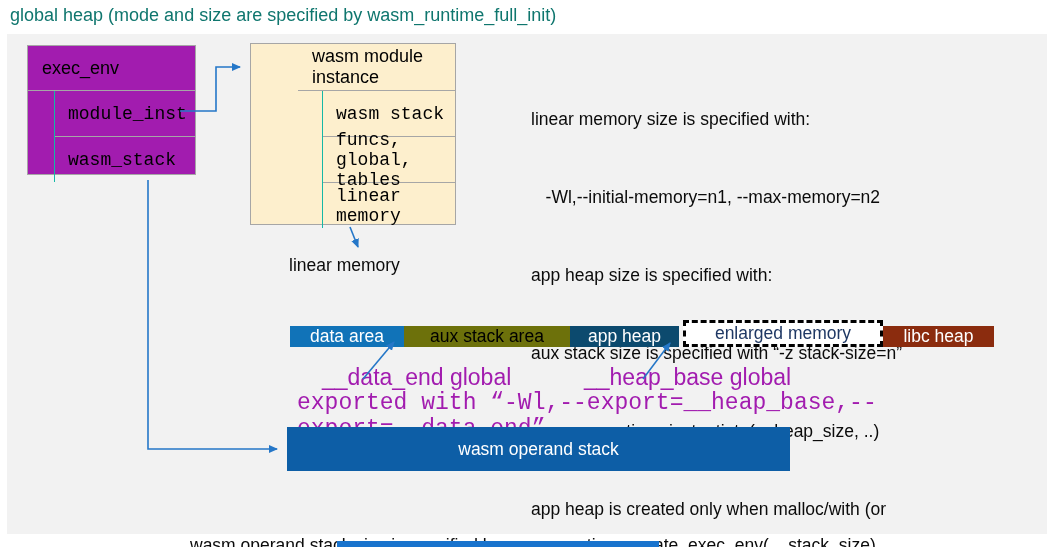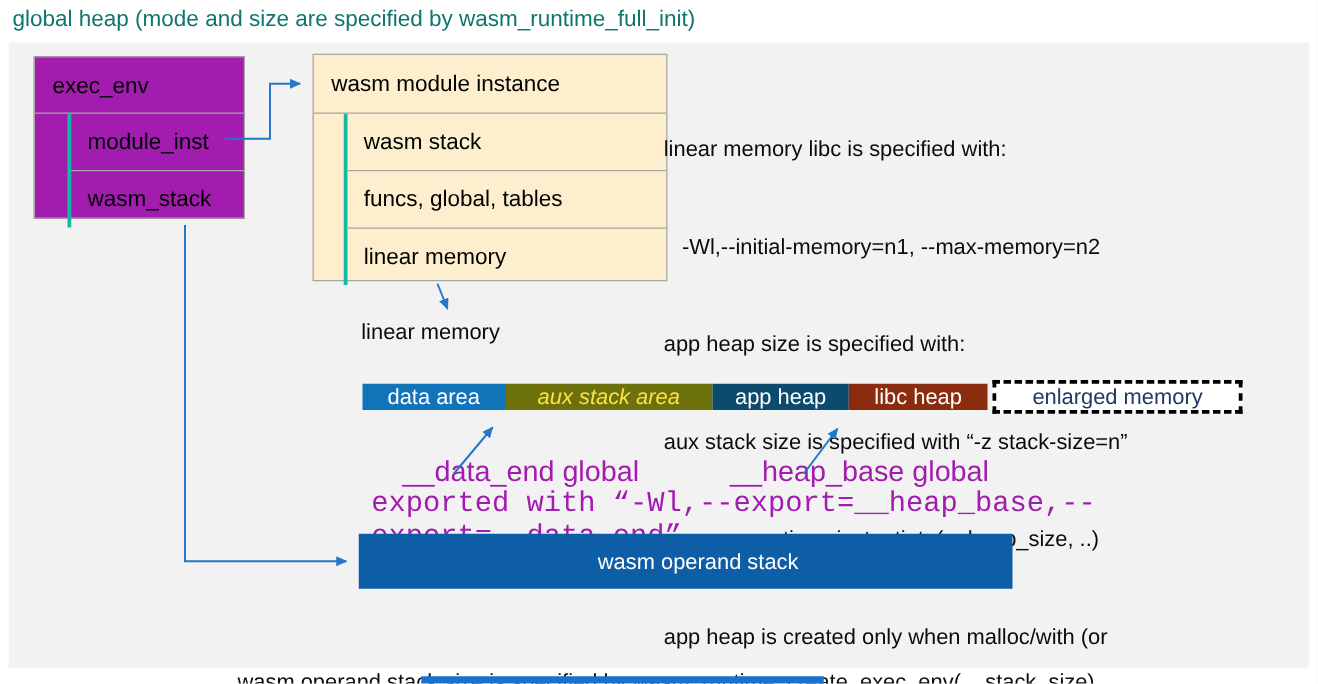--- a/index.html
+++ b/index.html
@@ -3,36 +3,36 @@
 <meta charset="utf-8">
 <style>
   html,body{margin:0;padding:0;background:#fff;}
   .canvas{position:relative;width:1054px;height:547px;background:#ffffff;
           font-family:"Liberation Sans",sans-serif;color:#000;overflow:hidden;}
   .panel{position:absolute;left:7px;top:34px;width:1040px;height:500px;background:#f2f2f2;}
   .title{position:absolute;left:10px;top:5px;font-size:18px;color:#0f766e;}
 
   .box{position:absolute;border:1px solid #a6a6a6;box-sizing:border-box;font-size:18px;}
   .exec-box{left:27px;top:45px;width:169px;height:130px;background:#a21caf;}
-  .mod-box{left:250px;top:43px;width:284px;height:182px;background:#fdefcd;}
+  .mod-box{left:250px;top:43px;width:206px;height:182px;background:#fdefcd;padding-left:47px;}
   .box-header{display:flex;align-items:center;padding-left:14px;border-bottom:1px solid #a6a6a6;}
   .exec-box .box-header{height:44px;}
   .mod-box .box-header{height:46px;}
-  .box-rows{margin-left:26px;border-left:3px solid #14b8a6;}
+  .box-rows{margin-left:26px;border-left:1px solid #14b8a6;font-family:Liberation Mono, monospace;}
   .mod-box .box-rows{margin-left:24px;}
   .box-row{height:45px;display:flex;align-items:center;padding-left:13px;}
   .box-row + .box-row{border-top:1px solid #a6a6a6;}
 
   .notes{font-size:17.5px;line-height:26px;white-space:pre-wrap;color:#0b0b0b;}
   .notes-top{position:absolute;left:531px;top:54px;}
   .notes-bottom{position:absolute;left:190px;top:478px;line-height:27px;}
 
   .lm-label{position:absolute;left:289px;top:255px;font-size:17.5px;color:#0b0b0b;}
 
-  .lm-bar{position:absolute;left:290px;top:287px;height:60px;display:flex;align-items:center;}
+  .lm-bar{position:absolute;left:290px;top:287px;height:60px;display:flex;align-items:flex-end;}
   .seg{display:flex;align-items:center;justify-content:center;font-size:17.5px;box-sizing:border-box;white-space:nowrap;}
   .seg-0{width:114px;}
   .seg-1{width:166px;}
   .seg-2{width:109px;}
   .seg-3{width:111px;}
   .seg-4{width:200px;margin-left:4px;border:3px dashed #000;background:#fff;}
 
   .ann{position:absolute;font-size:23px;color:#a21caf;}
   .ann-dataend{left:322px;top:364px;}
   .ann-heapbase{left:584px;top:364px;}
@@ -65,44 +65,44 @@
   <div class="box mod-box">
     <div class="box-header">wasm module instance</div>
     <div class="box-rows">
       <div class="box-row">wasm stack</div>
       <div class="box-row">funcs, global, tables</div>
       <div class="box-row">linear memory</div>
     </div>
   </div>
 
   <div class="notes notes-top">
-    <div>linear memory libc is specified with:</div>
+    <div>linear memory size is specified with:</div>
     <div>   -Wl,--initial-memory=n1, --max-memory=n2</div>
     <div>app heap size is specified with:</div>
     <div>aux stack size is specified with “-z stack-size=n”</div>
     <div>   wasm_runtime_instantiate(.., heap_size, ..)</div>
     <div>app heap is created only when malloc/with (or</div>
     
   </div>
 
   <div class="lm-label">linear memory</div>
 
   <div class="lm-bar">
     <div class="seg seg-0" style="background: rgb(17, 115, 184); color: rgb(255, 255, 255);">data area</div>
-    <div class="seg seg-1" style="background: rgb(109, 113, 11); color: #fde047; font-style: italic;">aux stack area</div>
+    <div class="seg seg-1" style="background: rgb(109, 113, 11); color: #000000;">aux stack area</div>
     <div class="seg seg-2" style="background: #0c4a6e; color: rgb(255, 255, 255);">app heap</div>
+    <div class="seg seg-4" style="background: rgb(255, 255, 255); color: rgb(31, 56, 100);">enlarged memory</div>
     <div class="seg seg-3" style="background: rgb(139, 44, 14); color: rgb(255, 255, 255);">libc heap</div>
-    <div class="seg seg-4" style="background: rgb(255, 255, 255); color: rgb(31, 56, 100);">enlarged memory</div>
   </div>
 
   <div class="ann ann-dataend">__data_end global</div>
   <div class="ann ann-heapbase">__heap_base global</div>
   <div class="ann ann-exported">exported with “-Wl,--export=__heap_base,--export=__data_end”</div>
 
-  <div class="operand-bar" style="background: rgb(13, 94, 166); padding-left: 20px;">wasm operand stack</div>
+  <div class="operand-bar" style="background: rgb(13, 94, 166);">wasm operand stack</div>
 
   <div class="notes notes-bottom">
     <div>wasm operand stack size is specified by wasm_runtime_create_exec_env(.., stack_size)</div>
     
   </div>
 
   <div class="bottom-strip"></div>
 
   <svg class="arrows" viewBox="0 0 1054 547">
     <defs>

